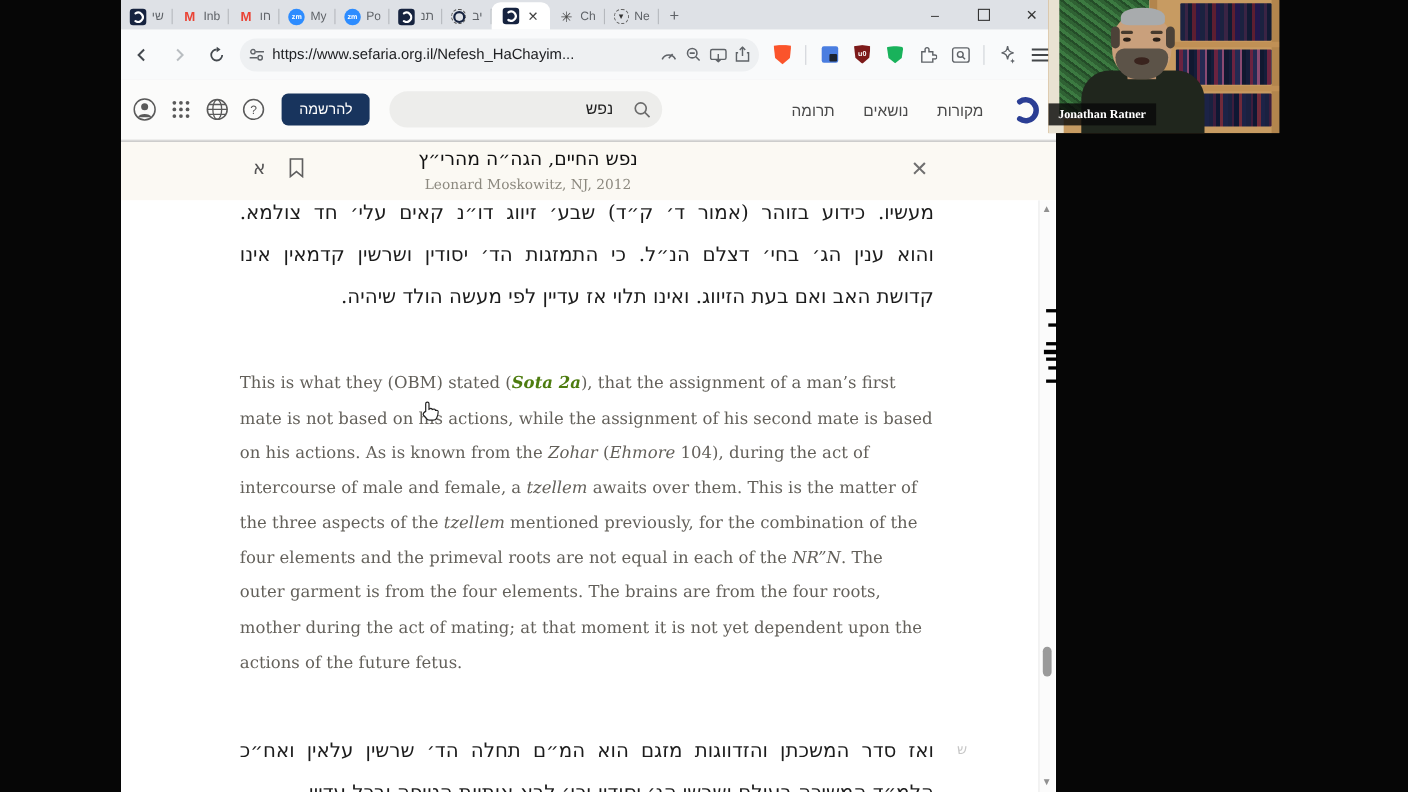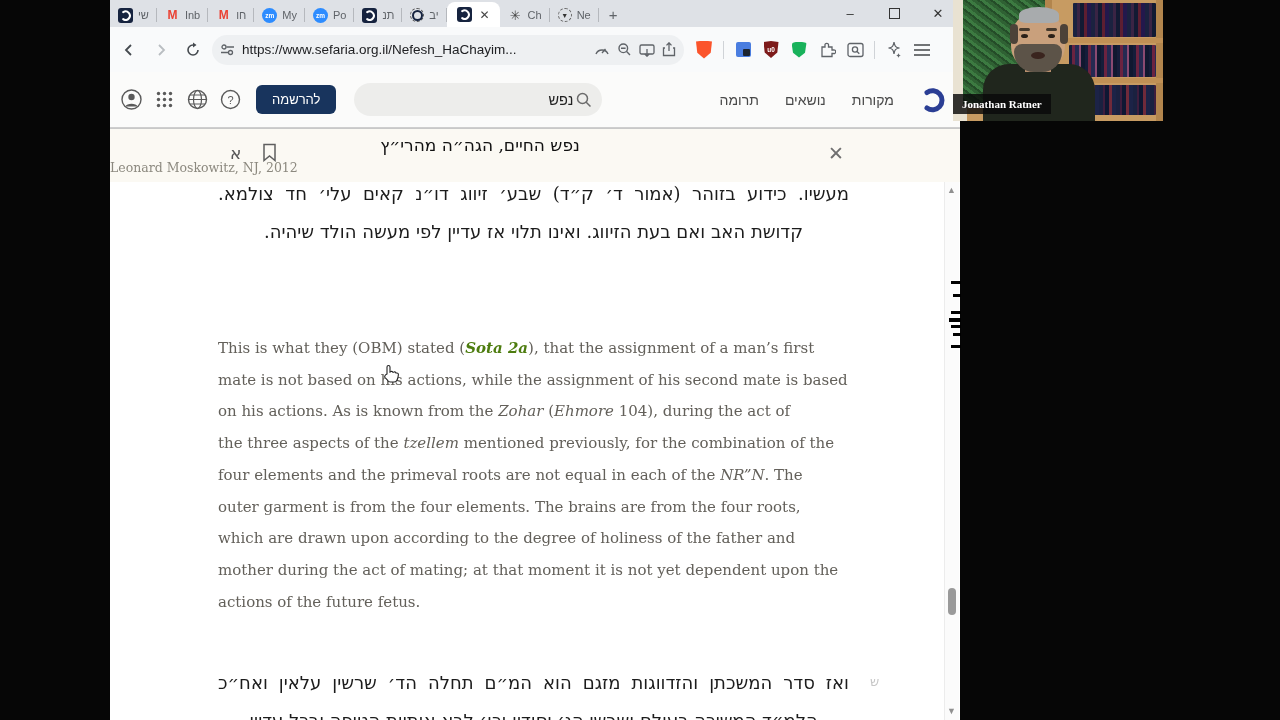--- a/index.html
+++ b/index.html
@@ -28,21 +28,21 @@
   .fav-brave{border:1.5px dashed #666;border-radius:50%;width:12px;height:12px;color:#333;
              font-size:7px;display:flex;align-items:center;justify-content:center;}
   .newtab-btn{font-size:15px;color:#5f6368;padding:0 10px;line-height:24px;}
   #wincontrols{margin-left:auto;display:flex;height:27px;}
   .winbtn{width:44px;height:27px;display:flex;align-items:center;justify-content:center;
           color:#333;font-size:13px;}
   .winbtn .sq{width:9px;height:9px;border:1.2px solid #333;}
 
   
   #toolbar{left:0;top:27px;width:850px;height:45px;background:#f9fafb;display:flex;
-           align-items:center;border-bottom:1px solid #e4e6e8;}
+           align-items:center;border-bottom:1px solid #e4e6e8;justify-content:space-between;}
   .navico{width:26px;height:26px;margin-left:6px;display:flex;align-items:center;justify-content:center;}
   #omnibox{margin-left:6px;width:456px;height:30px;background:#eef0f2;border-radius:15px;
            display:flex;align-items:center;padding:0 8px;gap:7px;}
   #omnibox .url{font-size:13.5px;color:#202124;white-space:nowrap;overflow:hidden;flex:1;}
   .pill-ico{flex:0 0 auto;display:flex;align-items:center;}
   .tb-sep{width:1px;height:18px;background:#d0d3d7;margin:0 5px;}
   .ext{width:24px;height:24px;display:flex;align-items:center;justify-content:center;margin:0 2px;}
   .shield-brave{width:16px;height:18px;background:#fb542b;
       clip-path:polygon(0 6%,50% 0,100% 6%,92% 68%,50% 100%,8% 68%);}
   .shield-ublock{width:15px;height:17px;background:#7d1a1a;color:#fff;font-size:6.5px;font-weight:bold;
@@ -52,44 +52,44 @@
   .ext-lock:after{content:"";position:absolute;right:1px;bottom:1px;width:7px;height:7px;background:#1d2430;border-radius:1px;}
   .shield-green{width:15px;height:16px;background:#19b25b;border-radius:3px;
       clip-path:polygon(0 8%,50% 0,100% 8%,90% 70%,50% 100%,10% 70%);}
 
   
   #siteheader{left:0;top:72px;width:850px;height:55px;background:#fbfbfa;border-bottom:1px solid #cfcfcf;
               display:flex;align-items:center;}
   .hdr-ico{width:24px;height:24px;margin-left:9px;display:flex;align-items:center;justify-content:center;}
   #signup{margin-left:14px;background:#18345d;color:#fff;font-size:13px;padding:7px 16px;border-radius:6px;}
   #searchpill{margin-left:18px;width:228px;height:33px;background:#ededeb;border-radius:17px;
-              display:flex;align-items:center;flex-direction:row-reverse;padding:0 10px;gap:3px;}
+              display:flex;align-items:center;flex-direction:row-reverse;padding:0 10px;gap:19px;}
   #searchpill .q{font-size:14.5px;color:#222;direction:rtl;}
   #sitenav{margin-left:auto;display:flex;align-items:center;gap:26px;margin-right:10px;direction:rtl;}
   .navitem{font-size:14px;color:#494949;}
   #sefarialogo{margin-right:4px;}
 
   
   #readerband{left:0;top:128px;width:850px;height:54px;background:#fbf9f3;
               border-top:1px solid #c8c8c8;box-shadow:0 1px 2px rgba(0,0,0,.07);}
   #rb-title{position:absolute;left:0;right:110px;top:6px;text-align:center;
             font-family:"DejaVu Serif","DejaVu Sans",serif;font-size:17px;color:#111;direction:rtl;}
-  #rb-sub{position:absolute;left:0;right:110px;top:31px;text-align:left;
+  #rb-sub{position:absolute;left:0;right:110px;top:31px;text-align:center;
           font-family:"DejaVu Serif",serif;font-size:12.5px;color:#8c897f;}
   #rb-aleph{position:absolute;left:120px;top:14px;font-size:17px;color:#555;
             font-family:"DejaVu Sans",sans-serif;}
   #rb-book{position:absolute;left:152px;top:14px;}
   #rb-close{position:absolute;left:718px;top:13px;font-size:19px;color:#6f6f6f;}
 
   
   #content{left:0;top:182px;width:850px;height:538px;background:#fff;overflow:hidden;}
   .hebblock{position:absolute;left:108px;width:631px;direction:rtl;
             font-family:"DejaVu Serif","DejaVu Sans",serif;font-size:18px;color:#1c1c1c;
             line-height:38px;}
-  .hebline{white-space:nowrap;overflow:hidden;text-align:center;}
+  .hebline{white-space:nowrap;overflow:hidden;text-align:right;}
   .hebline.just{text-align:justify;text-align-last:justify;}
   #heb1{top:-7px;}
   #heb2{top:482px;}
   #engblock{position:absolute;left:108px;top:151px;width:648px;
             font-family:"DejaVu Serif",serif;font-size:15px;color:#63605a;line-height:31.7px;}
   .engline{white-space:nowrap;overflow:hidden;}
   .engline i{font-style:italic;}
   .engline b{font-weight:600;color:#4d7c0f;font-style:italic;}
   #shinmark{position:absolute;left:760px;top:492px;color:#c7c7c7;font-size:13px;
             font-family:"DejaVu Sans",sans-serif;}
@@ -367,30 +367,31 @@
         </svg>
     </div>
     <div id="rb-title">נפש החיים, הגה״ה מהרי״ץ</div>
     <div id="rb-sub">Leonard Moskowitz, NJ, 2012</div>
     <div id="rb-close">✕</div>
   </div>
 
   <div class="abs" id="content">
     <div class="hebblock" id="heb1">
         <div class="hebline just">מעשיו. כידוע בזוהר (אמור ד׳ ק״ד) שבע׳ זיווג דו״נ קאים עלי׳ חד צולמא.</div>
+        <div class="hebline just">והוא ענין הג׳ בחי׳ דצלם הנ״ל. כי התמזגות הד׳ יסודין ושרשין קדמאין אינו</div>
         <div class="hebline">קדושת האב ואם בעת הזיווג. ואינו תלוי אז עדיין לפי מעשה הולד שיהיה.</div>
       </div>
     <div id="engblock">
         <div class="engline"><span>This is what they (OBM) stated (</span><b>Sota</b><b> 2a</b><span>), that the assignment of a man’s first</span></div>
         <div class="engline"><span>mate is not based on his actions, while the assignment of his second mate is based</span></div>
         <div class="engline"><span>on his actions. As is known from the </span><i>Zohar</i><span> (</span><i>Ehmore</i><span> 104), during the act of</span></div>
+        <div class="engline"><span>intercourse of male and female, a </span><i>tzellem</i><span> awaits over them. This is the matter of</span></div>
         <div class="engline"><span>the three aspects of the </span><i>tzellem</i><span> mentioned previously, for the combination of the</span></div>
         <div class="engline"><span>four elements and the primeval roots are not equal in each of the </span><i>NR”N</i><span>. The</span></div>
         <div class="engline"><span>outer garment is from the four elements. The brains are from the four roots,</span></div>
-        <div class="engline"><span>which are drawn upon according to the degree of holiness of the father and</span></div>
         <div class="engline"><span>mother during the act of mating; at that moment it is not yet dependent upon the</span></div>
         <div class="engline"><span>actions of the future fetus.</span></div>
       </div>
     <div class="hebblock" id="heb2">
         <div class="hebline just">ואז סדר המשכתן והזדווגות מזגם הוא המ״ם תחלה הד׳ שרשין עלאין ואח״כ</div>
         <div class="hebline">הלמ״ד המשיכה בעולם ושרשי הג׳ יסודין וכו׳ לבא אותיות הטיפה ובכל עדיין</div>
       </div>
     <div id="shinmark">ש</div>
 
     <svg style="position:absolute;left:272px;top:182px;" width="17" height="20" viewBox="0 0 17 20">

